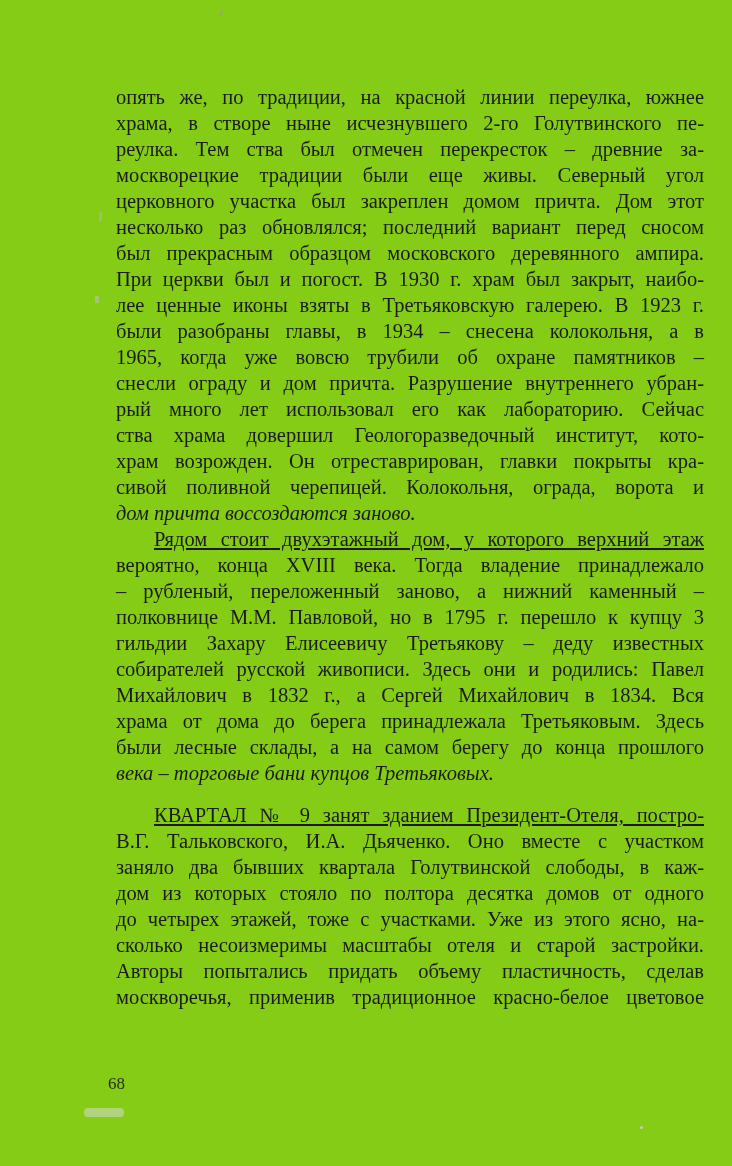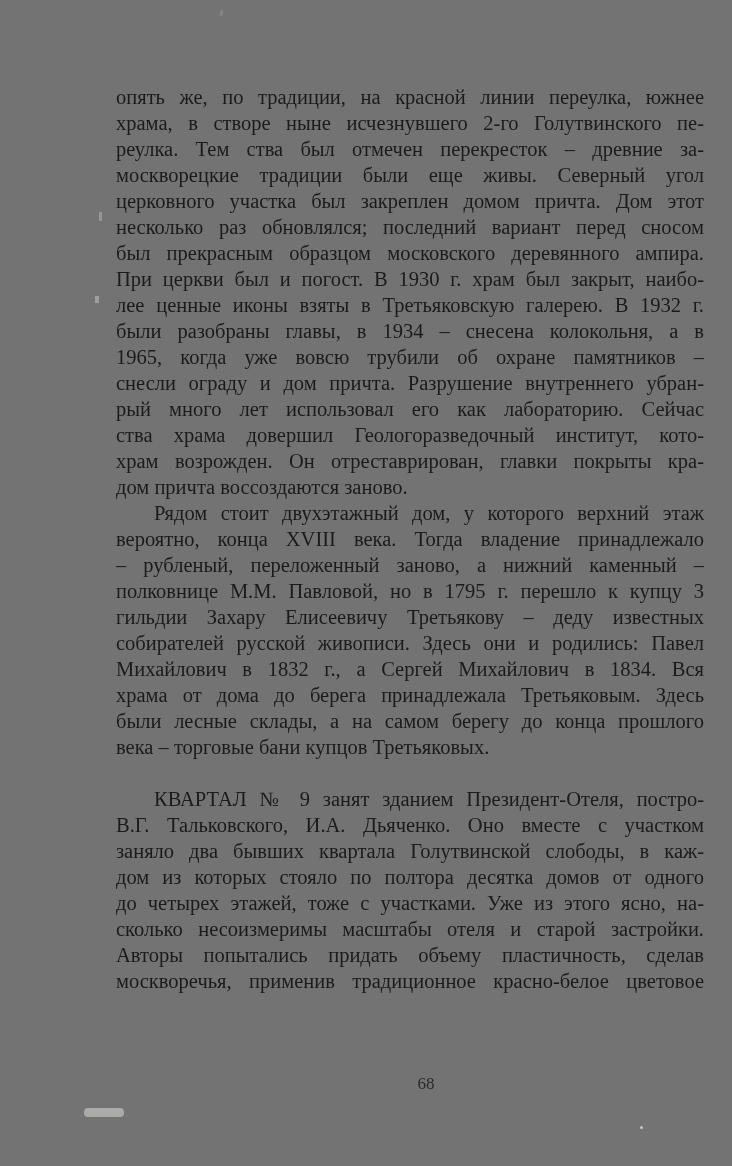--- a/index.html
+++ b/index.html
@@ -1,43 +1,43 @@
 <!DOCTYPE html>
 <html lang="ru"><head>
 <meta charset="utf-8">
 <style>
   html,body{margin:0;padding:0;}
   body{background:#ffffff;}
   .page{
     position:relative;
     width:732px;height:1166px;
-    background:#737373;
+    background:#84cc16;
     overflow:hidden;
     font-family:"Liberation Serif","DejaVu Serif",serif;
   }
   .text-block{
     position:absolute;
     left:116px;top:84px;width:588px;
     color:#1b1b1b;
     font-size:20.5px;
     line-height:26px;
   }
   .para{margin:0;padding:0;}
-  .para.spaced{margin-top:26px;}
+  .para.spaced{margin-top:16px;}
   .line{
     white-space:nowrap;
     text-align:justify;
     text-align-last:justify;
   }
-  .line.last{text-align-last:left;}
-  .line.indent{text-indent:38px;}
+  .line.last{text-align-last:left;font-style:italic;}
+  .line.indent{text-indent:38px;text-decoration:underline;}
   .page-number{
     position:absolute;
-    top:1074px;left:132px;width:588px;
-    text-align:center;
+    top:1074px;left:108px;width:588px;
+    text-align:left;
     font-size:17px;
     color:#2a2a2a;
     font-family:"Liberation Serif","DejaVu Serif",serif;
   }
   .speck{position:absolute;pointer-events:none;}
   .speck-1{left:220px;top:10px;width:3px;height:6px;background:#9a9a9a;opacity:.45;transform:rotate(18deg);}
   .speck-2{left:99px;top:212px;width:3px;height:9px;background:#b5b5b5;opacity:.55;}
   .speck-3{left:95px;top:296px;width:4px;height:7px;background:#c0c0c0;opacity:.55;}
   .speck-4{left:84px;top:1108px;width:40px;height:9px;background:#d9d9d6;opacity:.55;border-radius:4px;}
   .speck-5{left:640px;top:1126px;width:3px;height:3px;background:#c8c8c8;border-radius:50%;}
@@ -57,27 +57,28 @@
 
     <div class="para">
       <div class="line">опять же, по традиции, на красной линии переулка, южнее</div>
       <div class="line">храма, в створе ныне исчезнувшего 2-го Голутвинского пе-</div>
       <div class="line">реулка. Тем ства был отмечен перекресток – древние за-</div>
       <div class="line">москворецкие традиции были еще живы. Северный угол</div>
       <div class="line">церковного участка был закреплен домом причта. Дом этот</div>
       <div class="line">несколько раз обновлялся; последний вариант перед сносом</div>
       <div class="line">был прекрасным образцом московского деревянного ампира.</div>
       <div class="line">При церкви был и погост. В 1930 г. храм был закрыт, наибо-</div>
-      <div class="line">лее ценные иконы взяты в Третьяковскую галерею. В 1932 г.</div>
+      <div class="line">лее ценные иконы взяты в Третьяковскую галерею. В 1923 г.</div>
       <div class="line">были разобраны главы, в 1934 – снесена колокольня, а в</div>
       <div class="line">1965, когда уже вовсю трубили об охране памятников –</div>
       <div class="line">снесли ограду и дом причта. Разрушение внутреннего убран-</div>
       <div class="line">рый много лет использовал его как лабораторию. Сейчас</div>
       <div class="line">ства храма довершил Геологоразведочный институт, кото-</div>
       <div class="line">храм возрожден. Он отреставрирован, главки покрыты кра-</div>
+      <div class="line">сивой поливной черепицей. Колокольня, ограда, ворота и</div>
       <div class="line last">дом причта воссоздаются заново.</div>
     </div>
 
     <div class="para">
       <div class="line indent">Рядом стоит двухэтажный дом, у которого верхний этаж</div>
       <div class="line">вероятно, конца XVIII века. Тогда владение принадлежало</div>
       <div class="line">– рубленый, переложенный заново, а нижний каменный –</div>
       <div class="line">полковнице М.М. Павловой, но в 1795 г. перешло к купцу 3</div>
       <div class="line">гильдии Захару Елисеевичу Третьякову – деду известных</div>
       <div class="line">собирателей русской живописи. Здесь они и родились: Павел</div>

